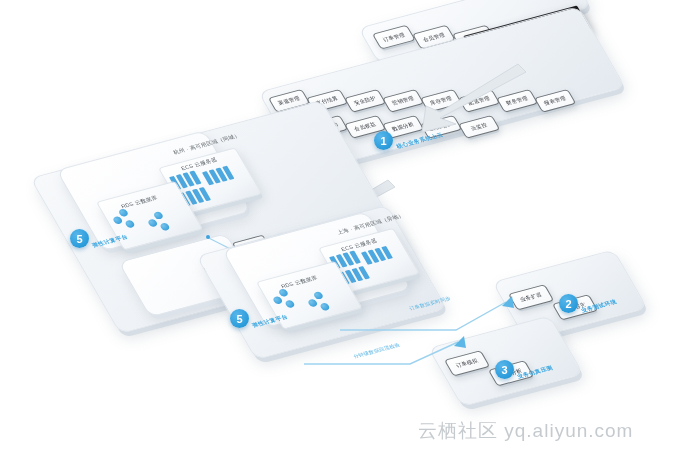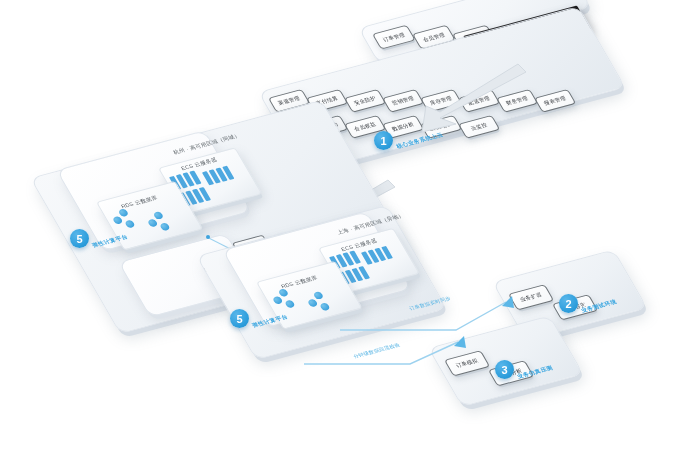--- a/index.html
+++ b/index.html
@@ -387,14 +387,17 @@
   </div>
 
   <svg style="position:absolute;left:300px;top:330px;width:190px;height:52px;" viewBox="0 0 190 52">
     <path d="M4,34 L110,34 L158,12" fill="none" stroke="#9dd2ef" stroke-width="1.4"></path>
     <polygon points="164,6 166,18 154,16" fill="#5cb7e7"></polygon>
   </svg>
   <div class="flowlabel iso" style="left:352px;top:354px;transform:matrix(0.966,-0.259,0.500,0.866,0,0);">
     <span>分钟级数据回流校验</span>
   </div>
 
+  <div class="watermark" style="left:418px;top:418px;">
+    <span>云栖社区  yq.aliyun.com</span>
+  </div>
 
 </div>
 
 </body></html>

